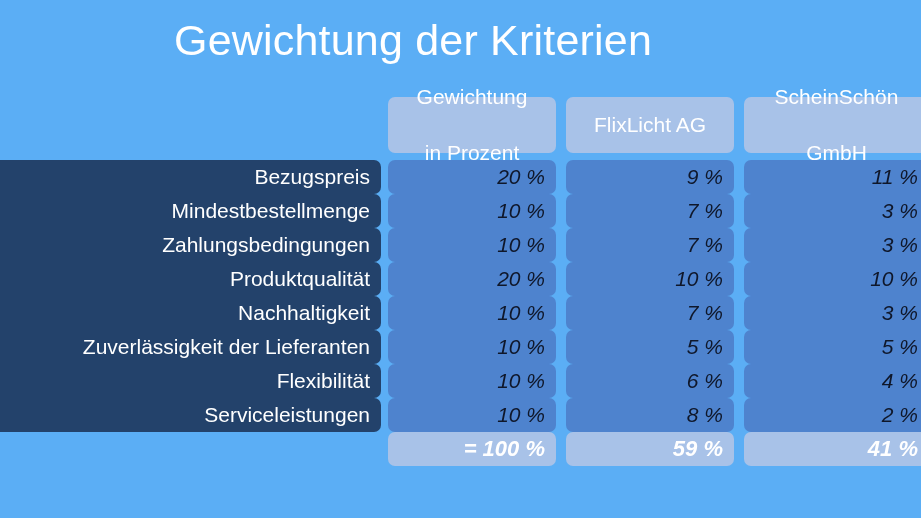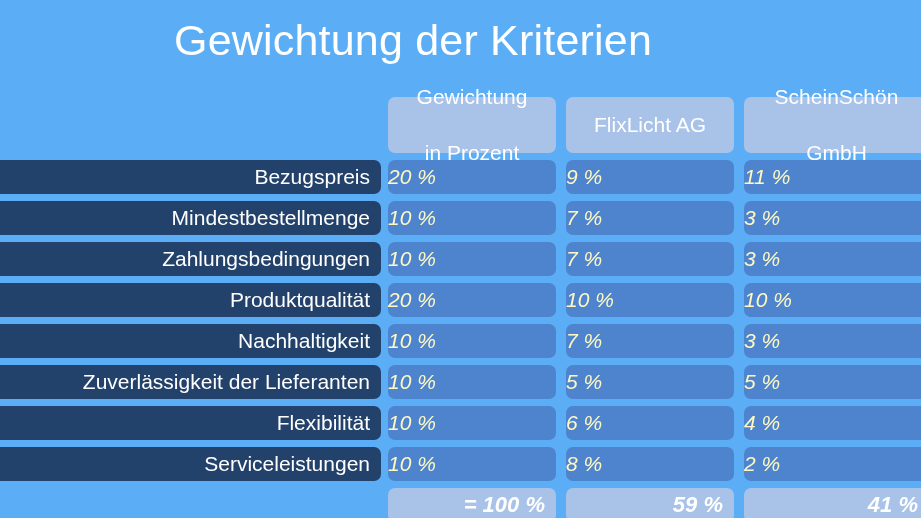--- a/index.html
+++ b/index.html
@@ -44,21 +44,20 @@
   .table {
     position: absolute;
     left: 0;
     top: 97px;
     width: 921px;
   }
 
   .row {
     position: relative;
     height: 34px;
-    margin-bottom: 7px;
   }
 
   .row.header-row {
     height: 56px;
     margin-bottom: 7px;
   }
 
   
   .label-cell {
     position: absolute;
@@ -77,24 +76,25 @@
     overflow: visible;
   }
 
   
   .cell {
     position: absolute;
     top: 0;
     height: 34px;
     background: #4E83CE;
     border-radius: 7px;
-    color: #fef9c3;
+    color: #0f172a;
     font-size: 21px;
     font-style: italic;
     line-height: 34px;
+    text-align: right;
     padding-right: 11px;
     white-space: nowrap;
   }
 
   .c1 { left: 388px; width: 168px; }
   .c2 { left: 566px; width: 168px; }
   .c3 { left: 744px; width: 185px; }
 
   
   .hcell {

